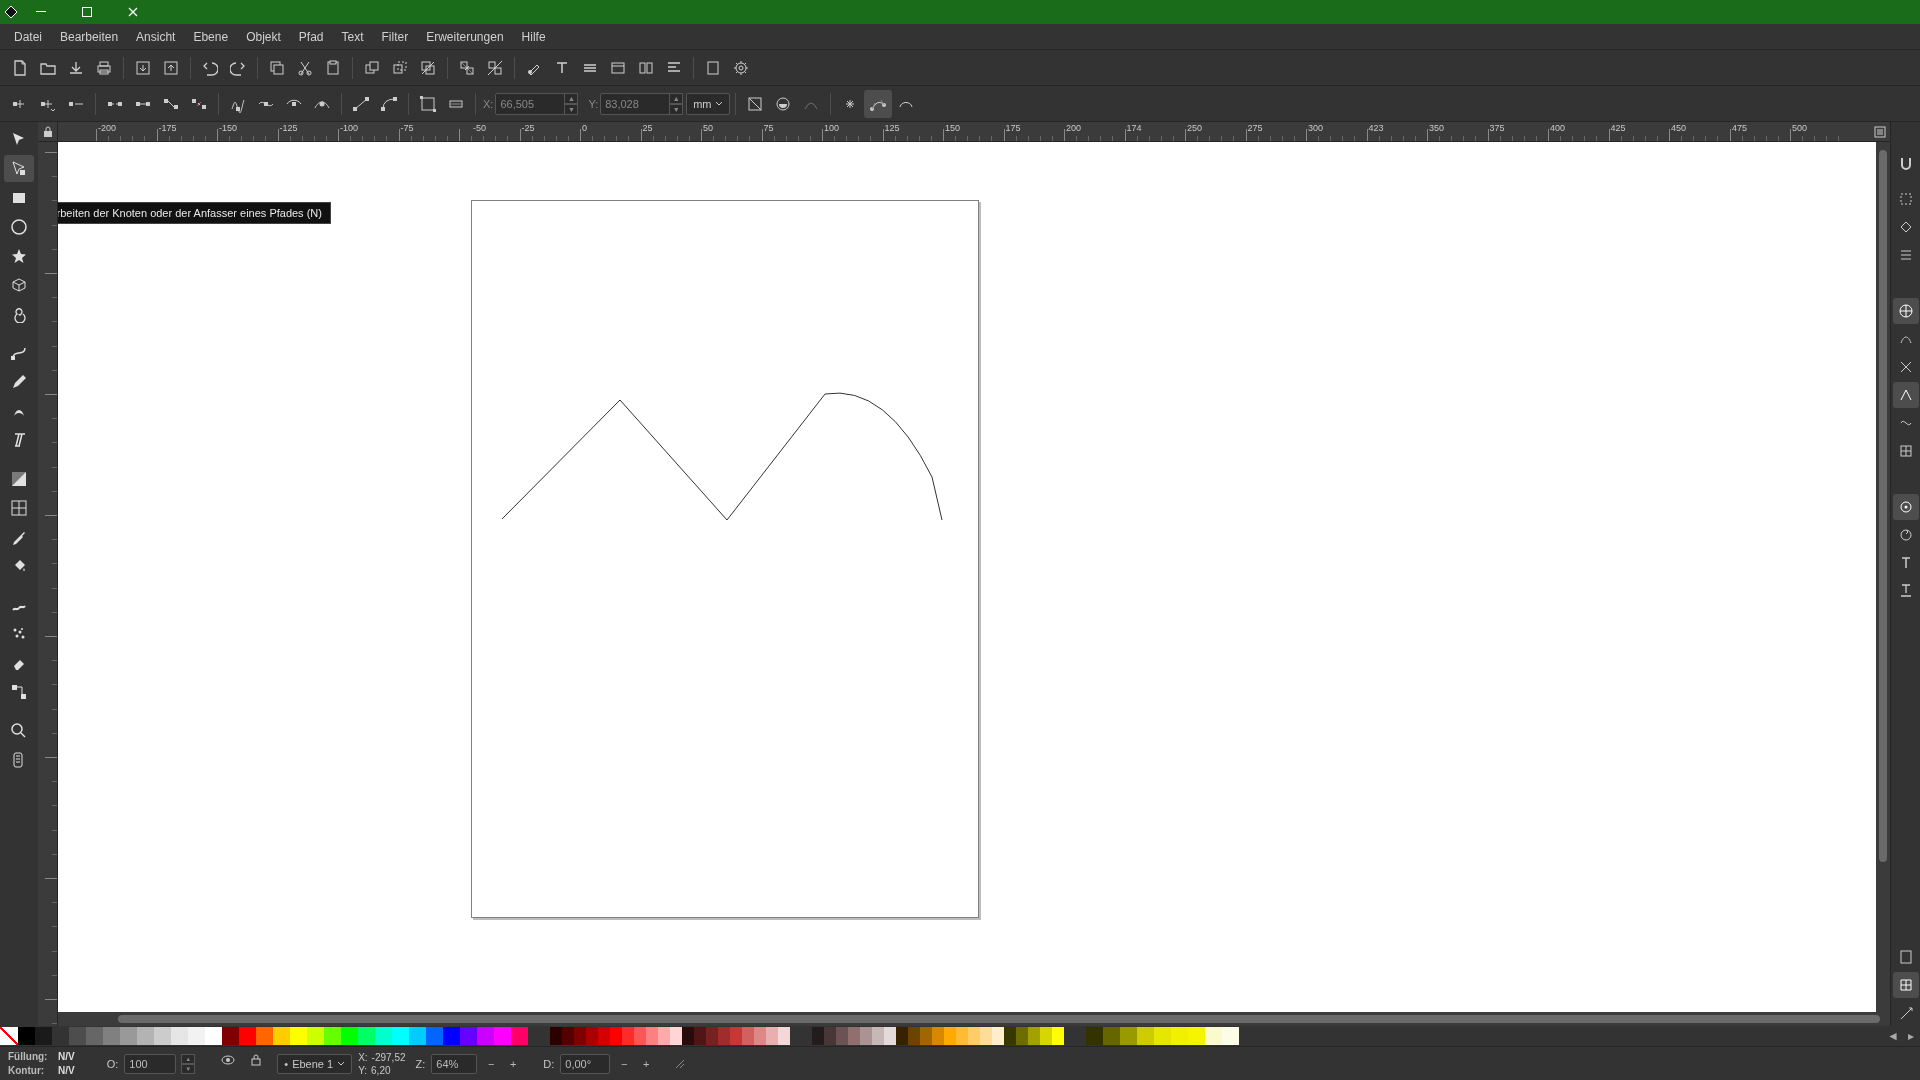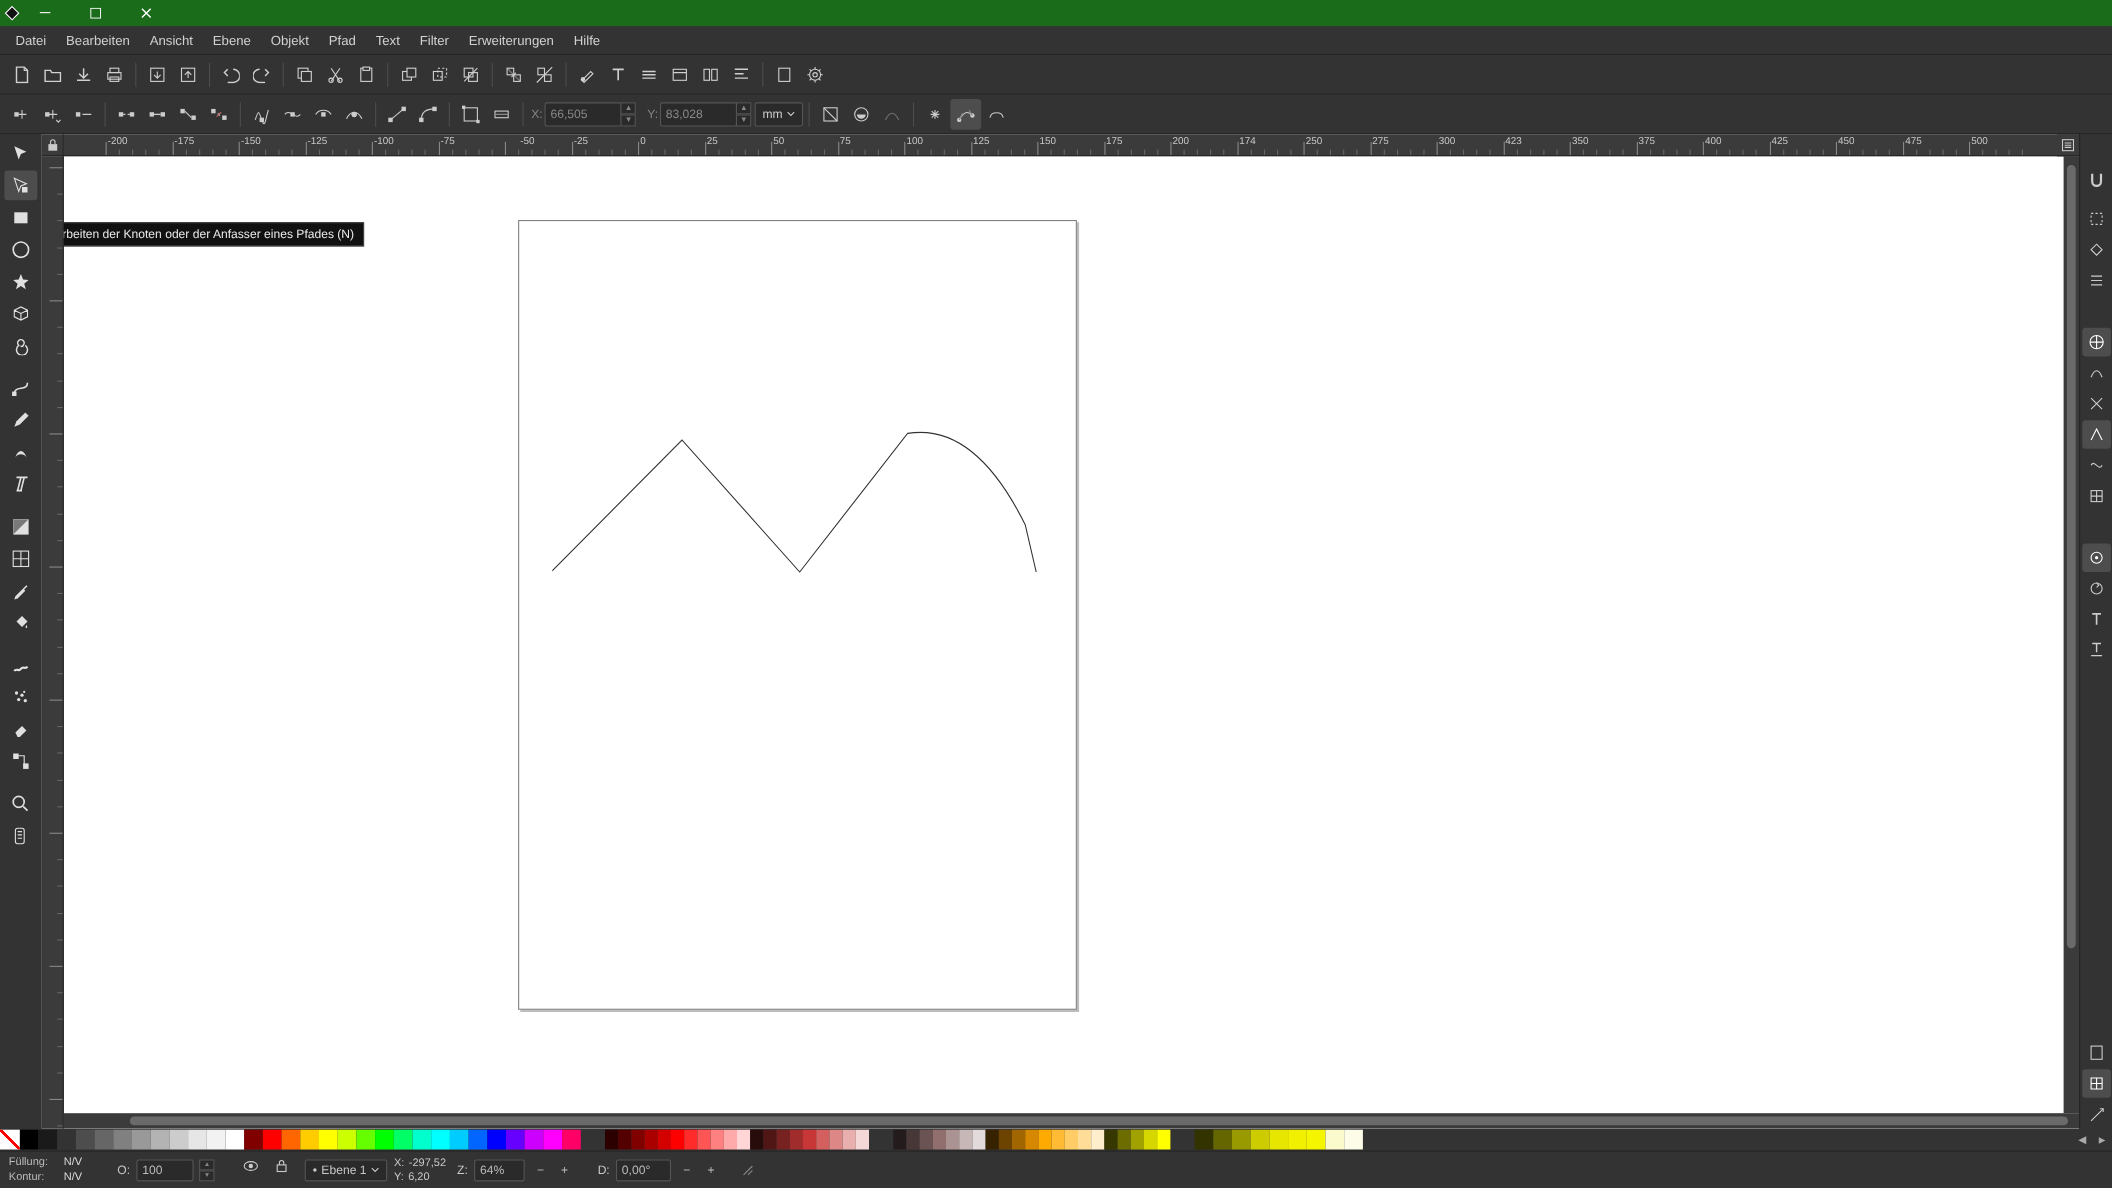--- a/index.html
+++ b/index.html
@@ -47,21 +47,21 @@
 .hscroll { position: absolute; left: 20px; right: 0; bottom: 0; height: 14px; background: #3b3b3b; display: flex; align-items: center; z-index: 2; }
 .hscroll .thumb { position: absolute; left: 60px; right: 10px; height: 8px; top: 3px; background: #6a6a6a; border-radius: 4px; }
 .vscroll { position: absolute; top: 20px; right: 0; bottom: 14px; width: 14px; background: #3b3b3b; z-index: 2; }
 .vscroll .thumb { position: absolute; top: 8px; bottom: 150px; width: 8px; left: 3px; background: #6a6a6a; border-radius: 4px; }
 .palette { height: 20px; background: #333333; display: flex; align-items: center; }
 .palette .none { width: 18px; height: 18px; background: #fff; position: relative; margin-right: 0px; }
 .palette .none::after { content: ""; position: absolute; left: 0; top: 0; right: 0; bottom: 0; background: linear-gradient(to top right, transparent 45%, red 45%, red 55%, transparent 55%); }
 .palette .sw { height: 18px; flex: 0 0 auto; }
 .palette .scrollcap { width: 18px; height: 18px; display: flex; align-items: center; justify-content: center; color: #aaa; }
 .statusbar { height: 34px; background: #333333; border-top: 1px solid #252525; display: flex; align-items: center; padding: 0 8px; gap: 6px; font-size: 11px; color: #c8c8c8; }
-.statusbar .fillblock { display: flex; flex-direction: column; line-height: 14px; font-size: 10px; }
+.statusbar .fillblock { display: flex; flex-direction: column; line-height: 14px; font-size: 10px; font-weight: bold; }
 .statusbar .fillblock .row { display: flex; gap: 8px; }
 .statusbar .lab { color: #bbb; width: 42px; }
 .statusbar .val { color: #ddd; }
 .statusbar .numbox { background: #2a2a2a; border: 1px solid #555; height: 20px; width: 52px; padding: 0 4px; border-radius: 2px; color: #bbb; display: flex; align-items: center; font-size: 11px; }
 .statusbar .spin2 { display: flex; flex-direction: column; height: 20px; margin-left: -1px; }
 .statusbar .spin2 div { height: 10px; width: 14px; display: flex; align-items: center; justify-content: center; color: #888; font-size: 6px; background: #2a2a2a; border: 1px solid #555; }
 .statusbar .layer { background: #2a2a2a; border: 1px solid #555; height: 20px; padding: 0 6px; display: flex; align-items: center; gap: 4px; border-radius: 2px; }
 .statusbar .hint { flex: 1; margin: 0 10px; color: #ccc; }
 .statusbar .coordgrp { display: flex; flex-direction: column; line-height: 13px; font-size: 10px; margin-right: 4px; }
 .statusbar .coordgrp .r { display: flex; gap: 4px; }

